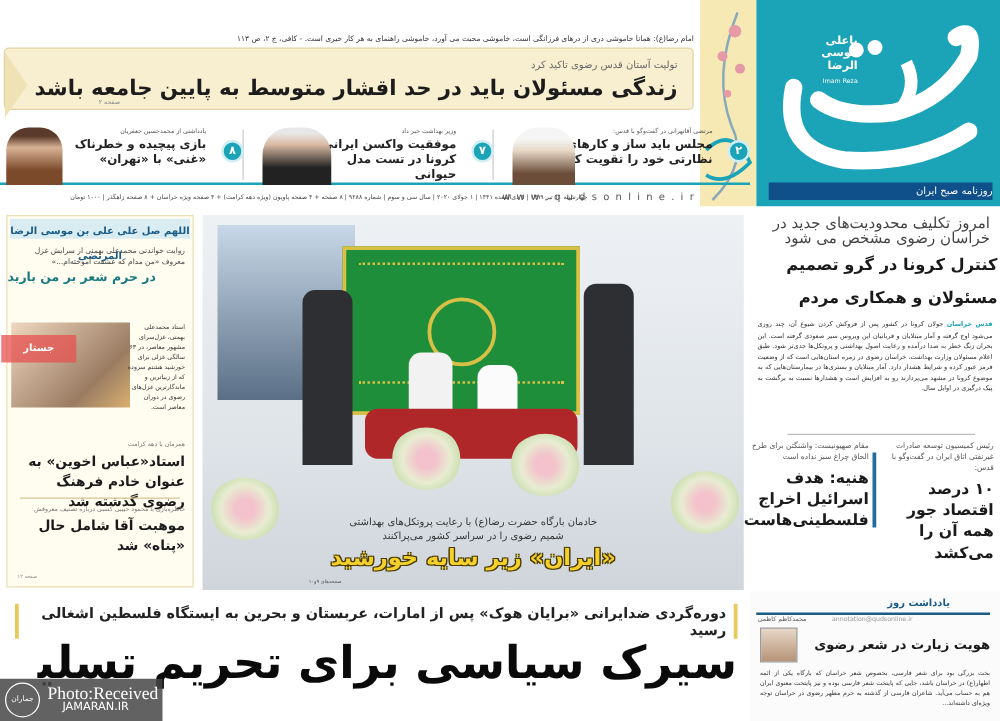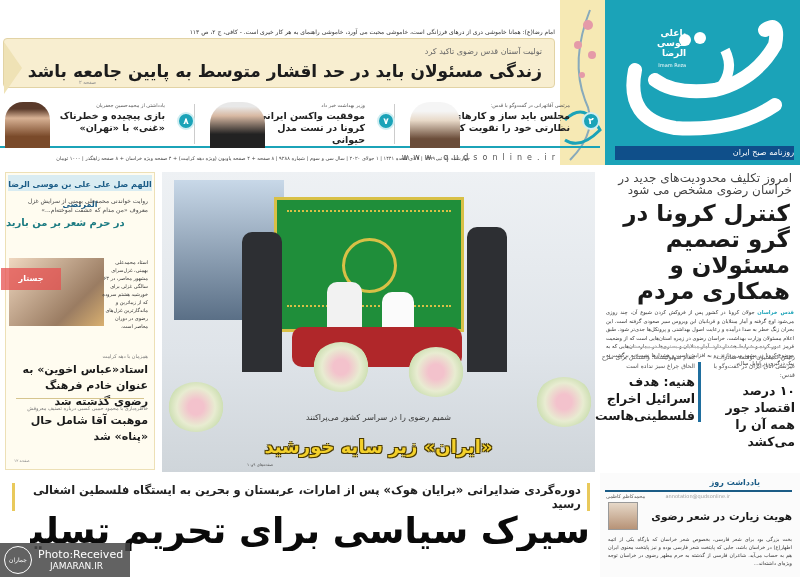--- a/index.html
+++ b/index.html
@@ -40,21 +40,21 @@
   .divider-v { position: absolute; top: 6px; width: 1px; height: 40px; background: #ccc; }
 
   
   .infobar { position: absolute; left: 0; right: 0; top: 151px; height: 14px; font-size: 5px; color: #444; }
   .infobar .url { position: absolute; right: 240px; top: 2px; font-size: 8px; letter-spacing: 5px; color: #555; direction: ltr; }
   .infobar .meta { position: absolute; right: 330px; left: 0; top: 4px; white-space: nowrap; overflow: hidden; text-align: right; }
 
   
   .rightcol { position: absolute; right: 0; top: 168px; width: 200px; }
   .rightcol .kick { font-size: 12px; color: #444; text-align: right; padding-right: 8px; line-height: 12px; margin-top: 4px; }
-  .rightcol .headline { font-size: 23px; font-weight: bold; text-align: right; padding-right: 10px; line-height: 26px; margin-top: 4px; }
+  .rightcol .headline { font-size: 13px; font-weight: bold; text-align: right; padding-right: 2px; line-height: 26px; margin-top: 4px; }
   .rightcol .body { font-size: 5.2px; color: #333; text-align: justify; padding: 0 6px; line-height: 8.5px; margin-top: 4px; }
   .rightcol .body .src { color: #1ba3b8; font-weight: bold; }
 
   .split { position: absolute; right: 0; top: 352px; width: 200px; height: 110px; }
   .split .col { position: absolute; top: 0; width: 95px; height: 110px; text-align: right; }
   .split .c1 { right: 5px; }
   .split .c2 { right: 105px; }
   .split .kick { font-size: 6px; color: #555; line-height: 9px; }
   .split .headline { font-size: 12.5px; font-weight: bold; line-height: 17px; margin-top: 3px; }
   .split .sep { position: absolute; right: 99px; top: 10px; width: 3px; height: 60px; background: #1f6e9e; }
@@ -95,21 +95,21 @@
   .center .caption { position: absolute; left: 0; right: 0; top: 240px; text-align: center; font-size: 8px; color: #333; line-height: 11px; }
   .center .headline { position: absolute; left: 0; right: 0; top: 264px; text-align: center; font-size: 18px; font-weight: bold; color: #f3d02b; text-shadow: 1px 1px 0 #4a3a00, -1px -1px 0 #4a3a00, 1px -1px 0 #4a3a00, -1px 1px 0 #4a3a00; }
   .center .pref { position: absolute; left: 85px; top: 290px; font-size: 4px; color: #555; }
   .center .flowers { position: absolute; width: 58px; height: 50px; border-radius: 50%; background: radial-gradient(circle,#f3c2cc 20%,#e8ecd1 50%,#cfe0b5 70%,transparent 72%); }
 
   
   .bottom-kick { position: absolute; left: 12px; right: 210px; top: 483px; font-size: 11.5px; font-weight: bold; color: #222; text-align: right; padding-right: 6px; border-right: 3px solid #e9c95b; border-left: 3px solid #e9c95b; }
   .bottom-headline { position: absolute; left: 30px; right: 210px; top: 510px; font-size: 36px; font-weight: bold; color: #0a0a0a; text-align: right; letter-spacing: -1px; white-space: nowrap; overflow: hidden; }
   .watermark { position: absolute; left: 0; bottom: 0; width: 130px; height: 34px; background: rgba(70,70,70,0.85); color: #fff; direction: ltr; }
   .watermark .logo { position: absolute; left: 4px; top: 3px; width: 28px; height: 28px; border-radius: 50%; border: 1px solid #fff; font-size: 6px; text-align: center; line-height: 26px; }
-  .watermark .l1 { position: absolute; left: 38px; top: 5px; font-size: 11px; }
+  .watermark .l1 { position: absolute; left: 38px; top: 5px; font-size: 14px; font-family: Liberation Serif, serif; }
   .watermark .l2 { position: absolute; left: 38px; top: 18px; font-size: 9px; margin-left: 12px; }
 </style>
 </head>
 <body>
 
 <div class="masthead">
   <svg class="logo" viewBox="0 0 175 130">
     <path d="M150 20 Q165 10 160 35 Q140 70 100 80 Q60 85 40 70" stroke="#fff" stroke-width="14" fill="none" stroke-linecap="round"></path>
     <path d="M20 60 Q10 110 60 118 Q120 122 160 95" stroke="#fff" stroke-width="14" fill="none" stroke-linecap="round"></path>
     <path d="M110 40 Q120 60 105 78" stroke="#fff" stroke-width="10" fill="none"></path>
@@ -232,20 +232,21 @@
   <div class="person" style="left:80px;top:60px;width:40px;height:140px"></div>
   <div class="person" style="left:305px;top:55px;width:40px;height:145px"></div>
   <div class="person" style="left:165px;top:110px;width:35px;height:70px;background:#f2f2f2"></div>
   <div class="person" style="left:220px;top:120px;width:32px;height:60px;background:#fbfbfb"></div>
   <div style="position:absolute;left:130px;top:155px;width:170px;height:40px;background:#b0272a;border-radius:10px"></div>
   <div class="flowers" style="left:5px;top:210px"></div>
   <div class="flowers" style="left:150px;top:170px"></div>
   <div class="flowers" style="left:245px;top:175px"></div>
   <div class="flowers" style="right:2px;top:205px"></div>
   <div class="caption">
+    <div>خادمان بارگاه حضرت رضا(ع) با رعایت پروتکل‌های بهداشتی</div>
     <div>شمیم رضوی را در سراسر کشور می‌پراکنند</div>
   </div>
   <div class="headline">«ایران» زیر سایه خورشید</div>
   <div class="pref">صفحه‌های ۹و۱۰</div>
 </div>
 
 <div class="bottom-kick">دوره‌گردی ضدایرانی «برایان هوک» پس از امارات، عربستان و بحرین به ایستگاه فلسطین اشغالی رسید</div>
 <div class="bottom-headline">سیرک سیاسی برای تحریم تسلیحاتی</div>
 
 <div class="watermark">

